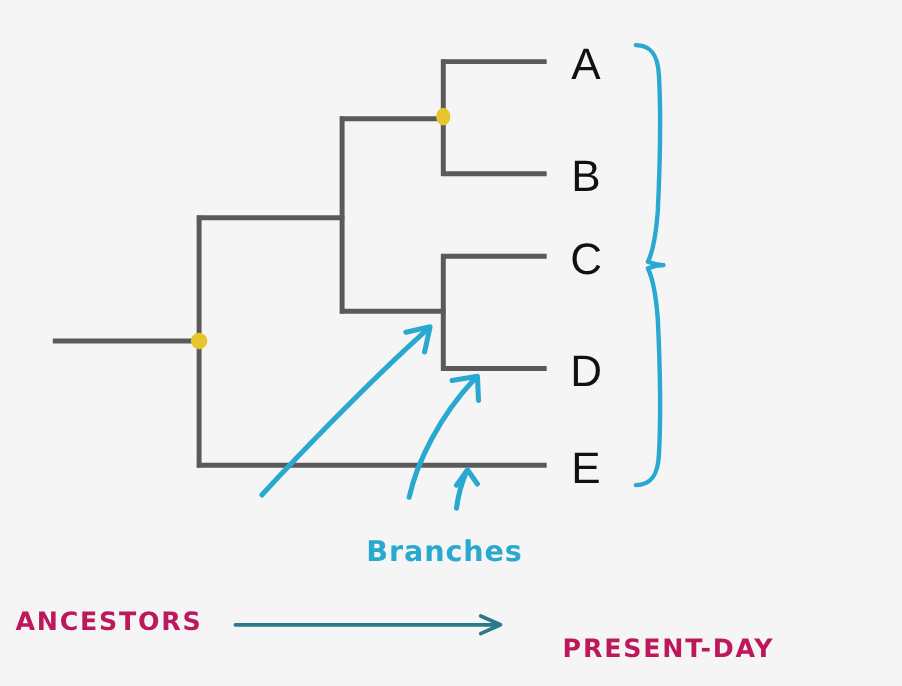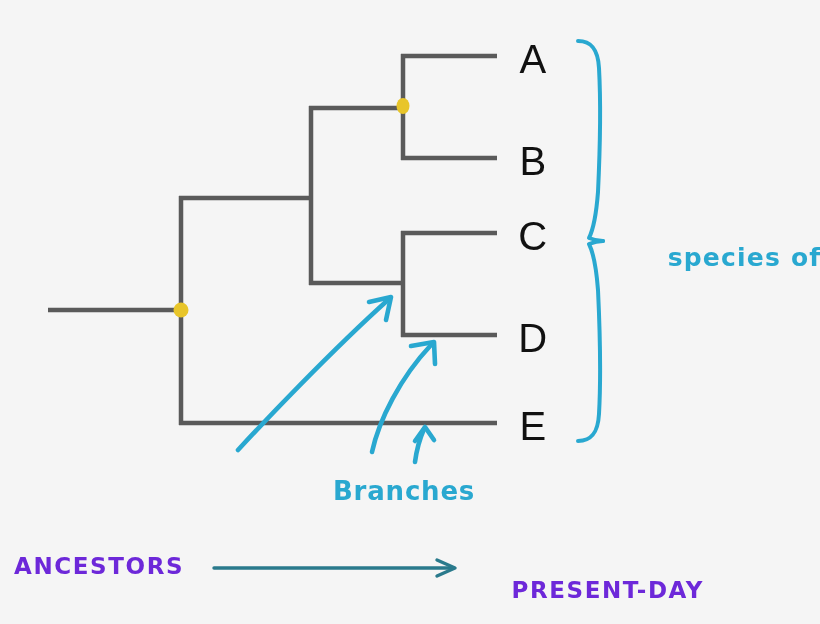--- a/index.html
+++ b/index.html
@@ -53,28 +53,28 @@
     width: 190px;
   }
   #branch-point-label {
     left: 33px;
     top: 452px;
     font-size: 26px;
     letter-spacing: 0.8px;
   }
   #branches-label {
     left: 333px;
-    top: 478px;
+    top: 489px;
     font-size: 26px;
     letter-spacing: 0.8px;
   }
   .axis-note {
     position: absolute;
     font-family: "DejaVu Sans", sans-serif;
-    color: #6d28d9;
+    color: #be185d;
     font-weight: 700;
     font-size: 23px;
     letter-spacing: 1.6px;
     line-height: 1.15;
     user-select: none;
     white-space: pre;
   }
   #ancestors-label {
     left: 14px;
     top: 553px;
@@ -143,21 +143,21 @@
     </g>
   </svg>
 
   <div class="tip-label" style="left:510px; top:39px;">A</div>
   <div class="tip-label" style="left:510px; top:141px;">B</div>
   <div class="tip-label" style="left:510px; top:216px;">C</div>
   <div class="tip-label" style="left:510px; top:318px;">D</div>
   <div class="tip-label" style="left:510px; top:406px;">E</div>
 
   <div class="hand-note" id="species-of-interest-label">
-    <span>species of</span><br>
+    <br>
   </div>
 
 
   <div class="hand-note" id="branches-label">Branches</div>
 
   <div class="axis-note" id="ancestors-label">ANCESTORS</div>
 
   <div class="axis-note" id="present-day-label">
     <span>PRESENT-DAY</span><br>
     

